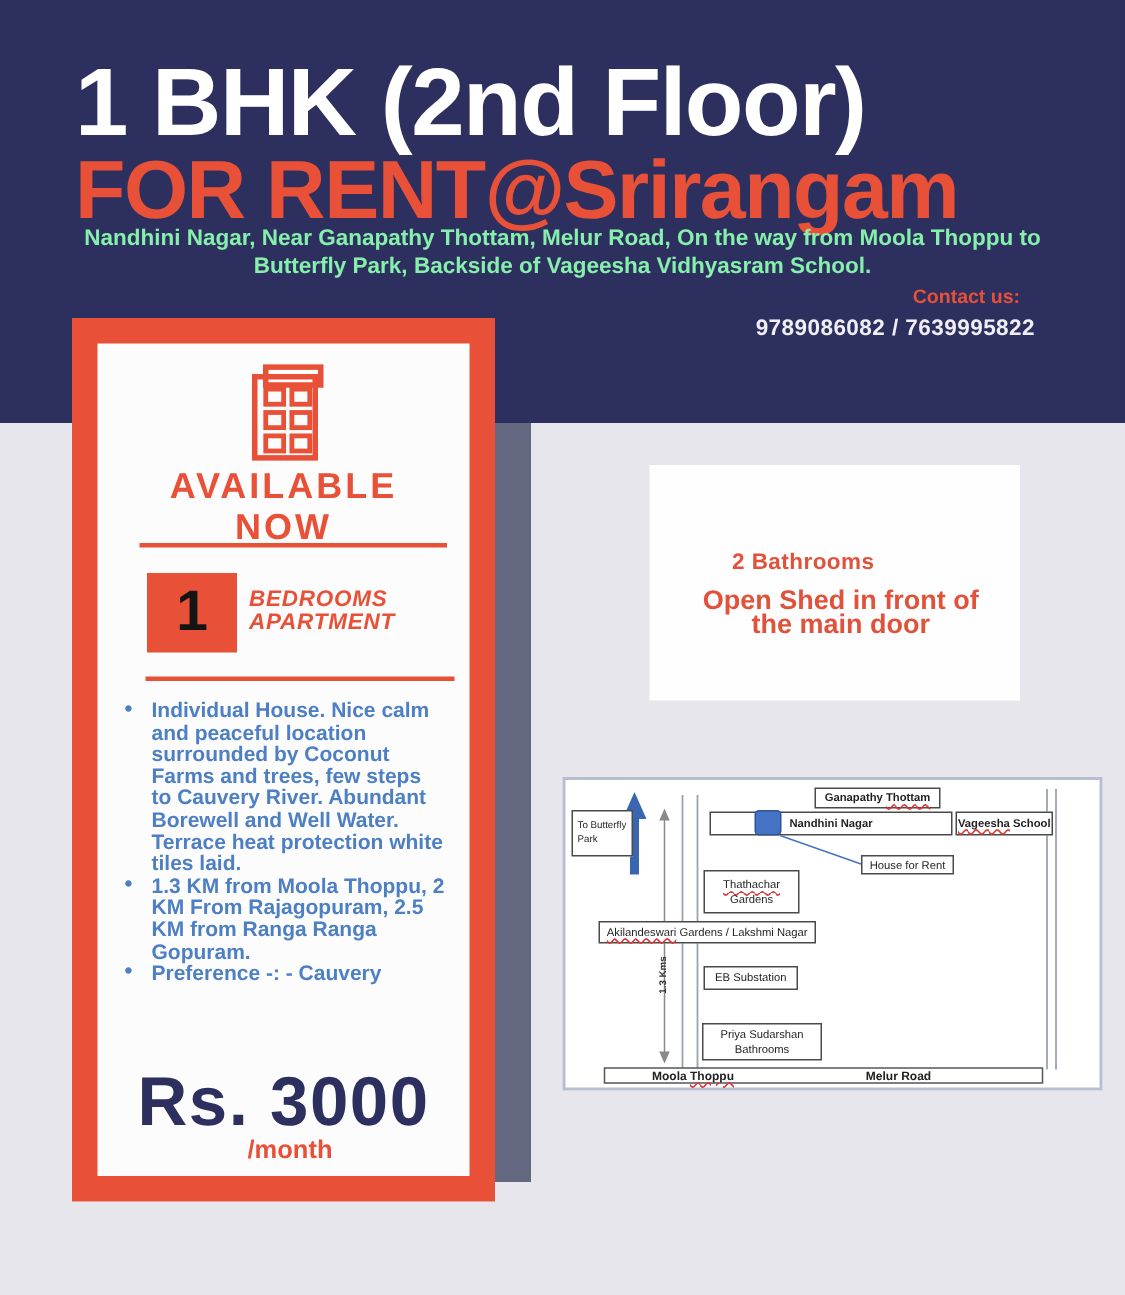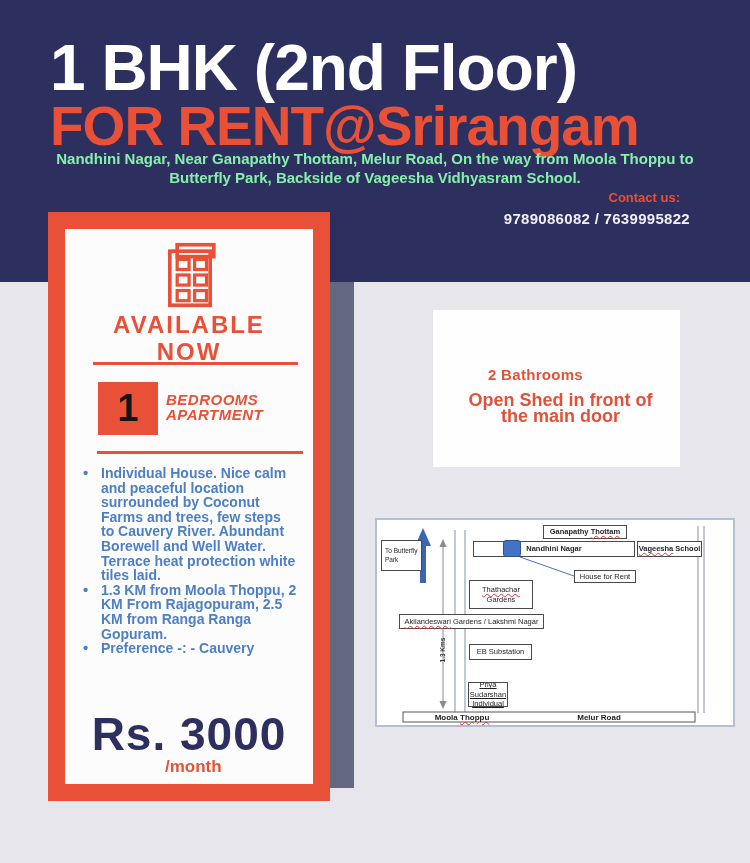--- a/index.html
+++ b/index.html
@@ -50,21 +50,21 @@
   .sp { text-decoration-line: underline; text-decoration-style: wavy; text-decoration-color:#d33; text-decoration-thickness:1px; text-underline-offset:1px; }
   .m-butterfly { left:4px; top:20px; width:41px; height:31px; font-size:6.5px; justify-content:flex-start; text-align:left; padding-left:3px; }
   .m-ganapathy { left:166px; top:5px; width:84px; height:14px; font-weight:600; }
   .m-nandhini { left:96px; top:21px; width:162px; height:16px; font-weight:600; }
   .m-bluedot { position:absolute; left:126px; top:20px; width:18px; height:17px; background:#4472c4; border:1px solid #2f5496; border-radius:3px; }
   .m-vageesha { left:260px; top:21px; width:65px; height:16px; font-weight:600; }
   .m-house { left:197px; top:50px; width:62px; height:13px; }
   .m-thathachar { left:92px; top:60px; width:64px; height:29px; }
   .m-akila { left:22px; top:94px; width:145px; height:15px; }
   .m-eb { left:92px; top:124px; width:63px; height:16px; }
-  .m-priya { left:91px; top:162px; width:40px; height:25px;text-decoration:underline; }
+  .m-priya { left:91px; top:162px; width:80px; height:25px; }
   .m-distance { position:absolute; left:37px; top:125px; width:60px; height:10px; transform:rotate(-90deg); transform-origin:center;
                 font-size:6.5px; font-weight:700; color:#333; text-align:center; }
   .m-road-label { position:absolute; top:193px; height:10px; line-height:10px; font-size:8px; font-weight:700; color:#222; text-align:center; }
   .m-moola { left:40px; width:90px; }
   .m-melur { left:172px; width:100px; }
 </style>
 </head>
 <body>
 
 <div id="poster">
@@ -164,21 +164,21 @@
     </div>
     <div class="mbox m-house">House for Rent</div>
     <div class="mbox m-thathachar">
       <span><span class="sp">Thathachar</span><br><span>Gardens</span></span>
     </div>
     <div class="mbox m-akila">
       <span><span class="sp">Akilandeswari</span><span> Gardens / Lakshmi Nagar</span></span>
     </div>
     <div class="mbox m-eb">EB Substation</div>
     <div class="mbox m-priya">
-      <span><span>Priya Sudarshan</span><br><span>Individual</span></span>
+      <span><span>Priya Sudarshan</span><br><span>Bathrooms</span></span>
     </div>
     <div class="m-distance">1.3 Kms</div>
     <div class="m-road-label m-moola">
       <span><span>Moola </span><span class="sp">Thoppu</span></span>
     </div>
     <div class="m-road-label m-melur">Melur Road</div>
   </div>
 
 </div>
 

